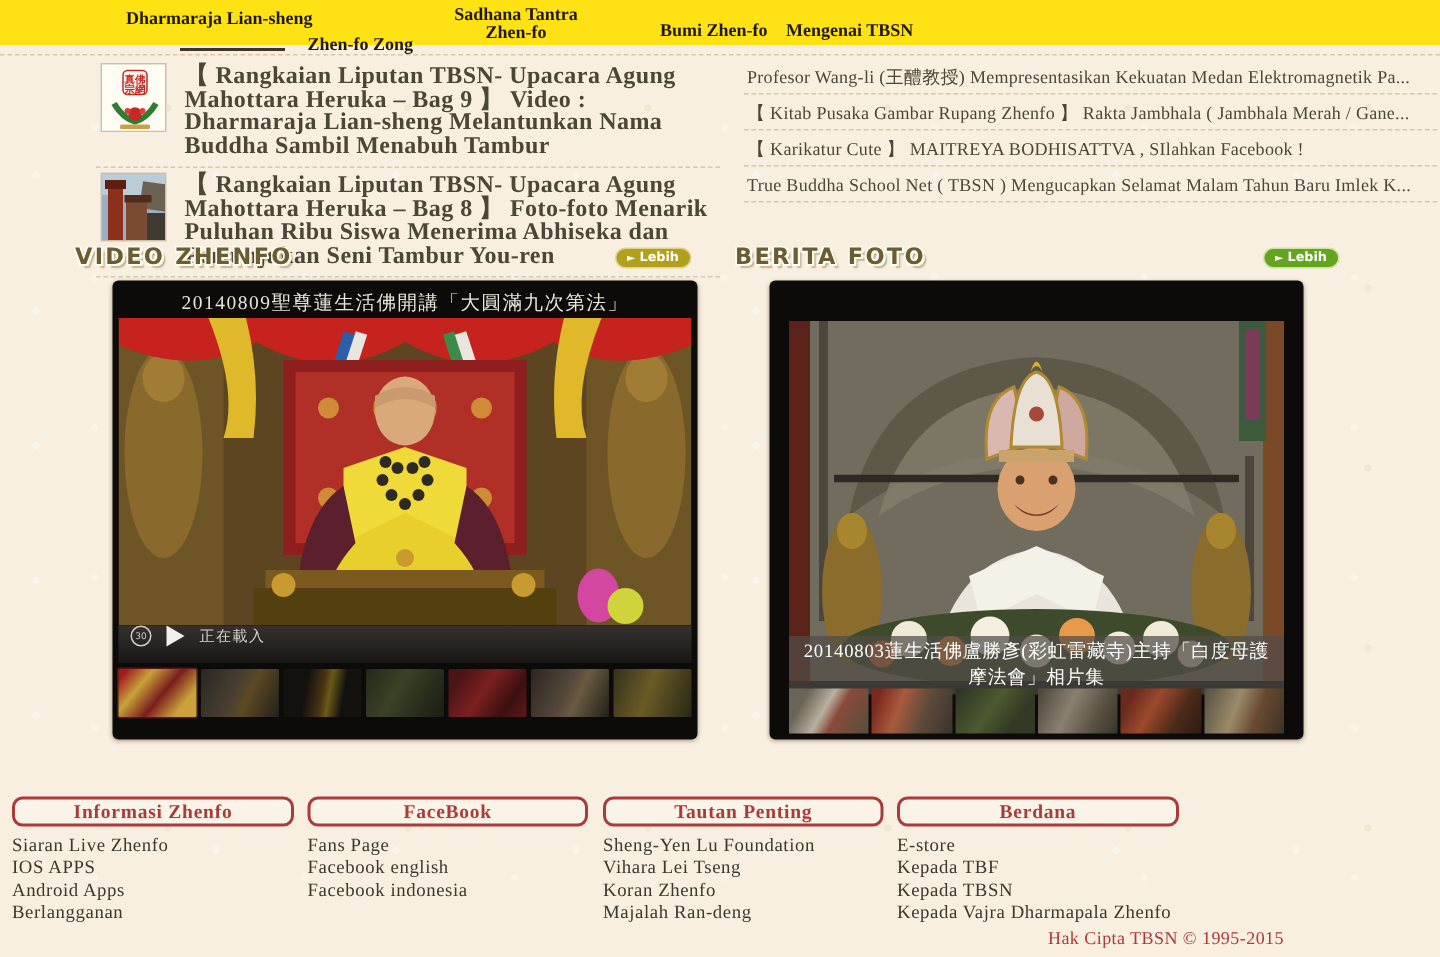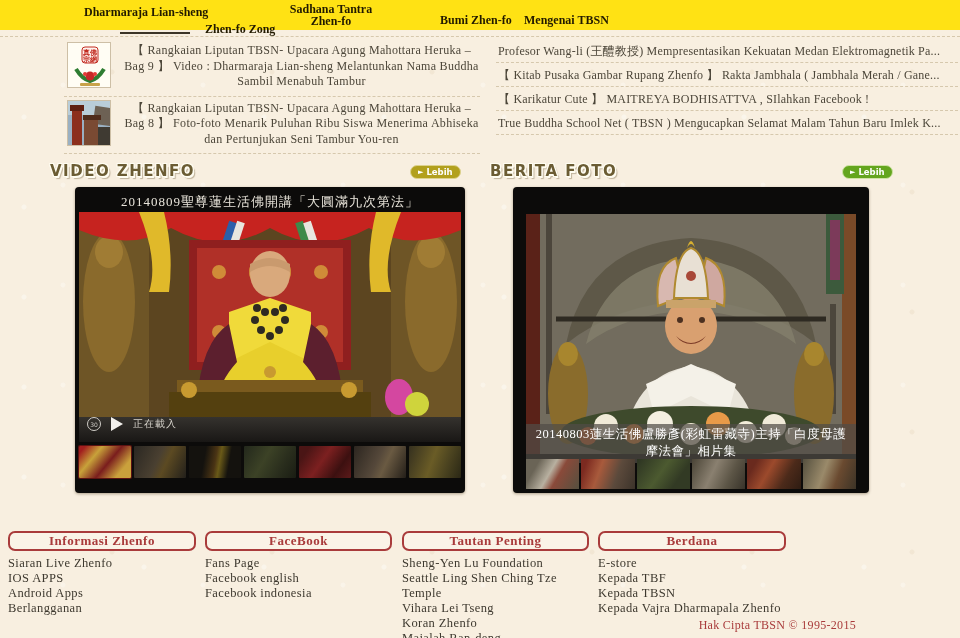--- a/index.html
+++ b/index.html
@@ -17,24 +17,24 @@
 
   
   #nav { position:absolute; left:0; top:0; width:960px; height:30px; background:#ffe214; }
   .nav-item { position:absolute; font-weight:bold; font-size:12px; color:#221a00; white-space:nowrap; cursor:pointer; }
   .nav-item.two-line { text-align:center; line-height:12px; }
   #nav-underline { position:absolute; left:120px; top:32px; width:70px; height:2px; background:#3c3528; }
   #nav-sep { position:absolute; left:0; top:36px; width:960px; border-top:1px dashed #d6c8ad; }
 
   
   .news-left { position:absolute; left:64px; top:39px; width:416px; }
-  .news-left-item { display:flex; gap:12px; padding:3px 0 6px 3px; border-bottom:1px dashed #d6c8ad; cursor:pointer;text-align:center; }
+  .news-left-item { display:flex; gap:12px; padding:3px 0 6px 3px; border-bottom:1px dashed #d6c8ad; cursor:pointer; }
   .news-thumb { width:44px; height:46px; flex:0 0 44px; border:1px solid #cdbfa6; background:#fffdf6; overflow:hidden; }
   .news-thumb svg { display:block; }
-  .news-left-text { font-size:12px; line-height:15.5px; color:#4c4639; letter-spacing:.3px; padding-top:1px; }
+  .news-left-text { font-size:16px; line-height:15.5px; color:#4c4639; letter-spacing:.3px; padding-top:1px;font-weight:bold; }
 
   .news-right { position:absolute; left:496px; top:39px; width:462px; }
   .news-right-item { font-size:12px; line-height:14px; color:#4c4639; letter-spacing:.2px; padding:5px 0 4px 2px; border-bottom:1px dashed #d6c8ad; white-space:nowrap; overflow:hidden; cursor:pointer; }
 
   
   .sec-title {
     position:absolute; font-family:"DejaVu Sans",sans-serif; font-weight:bold; font-size:15px;
     letter-spacing:1.5px; color:#6b5c33;
     text-shadow:-1px -1px 0 #fffdf2, 1px -1px 0 #fffdf2, -1px 1px 0 #fffdf2, 1.5px 1.5px 0 #fffdf2, 2.5px 2.5px 1px rgba(90,70,30,.35);
   }
@@ -80,21 +80,21 @@
   #copyright { position:absolute; right:104px; top:618px; color:#a93b3b; font-size:12px; letter-spacing:.3px; }
 </style>
 </head>
 <body>
 
 <div id="page">
 
   <div id="nav">
     <span class="nav-item" style="left:84px; top:5px;">Dharmaraja Lian-sheng</span>
     <span class="nav-item" style="left:205px; top:22px;">Zhen-fo Zong</span>
-    <span class="nav-item two-line" style="left:288px; top:3px; width:86px;"><span>Sadhana Tantra</span><br><span>Zhen-fo</span></span>
+    <span class="nav-item two-line" style="left:301px; top:3px; width:86px;"><span>Sadhana Tantra</span><br><span>Zhen-fo</span></span>
     <span class="nav-item" style="left:440px; top:13px;">Bumi Zhen-fo</span>
     <span class="nav-item" style="left:524px; top:13px;">Mengenai TBSN</span>
   </div>
   <div id="nav-underline"></div>
   <div id="nav-sep"></div>
 
   <div class="news-left">
     <div class="news-left-item">
       <div class="news-thumb">
         <svg width="44" height="46" viewBox="0 0 44 46">
@@ -295,21 +295,20 @@
       <div class="foot-link">Fans Page</div>
       <div class="foot-link">Facebook english</div>
       <div class="foot-link">Facebook indonesia</div>
     </div>
   </div>
 
   <div class="foot-col" id="foot-col-3">
     <div class="foot-head">Tautan Penting</div>
     <div class="foot-items">
       <div class="foot-link">Sheng-Yen Lu Foundation</div>
-      <div class="foot-link">Seattle Ling Shen Ching Tze Temple</div>
       <div class="foot-link">Vihara Lei Tseng</div>
       <div class="foot-link">Koran Zhenfo</div>
       <div class="foot-link">Majalah Ran-deng</div>
     </div>
   </div>
 
   <div class="foot-col" id="foot-col-4">
     <div class="foot-head">Berdana</div>
     <div class="foot-items">
       <div class="foot-link">E-store</div>

